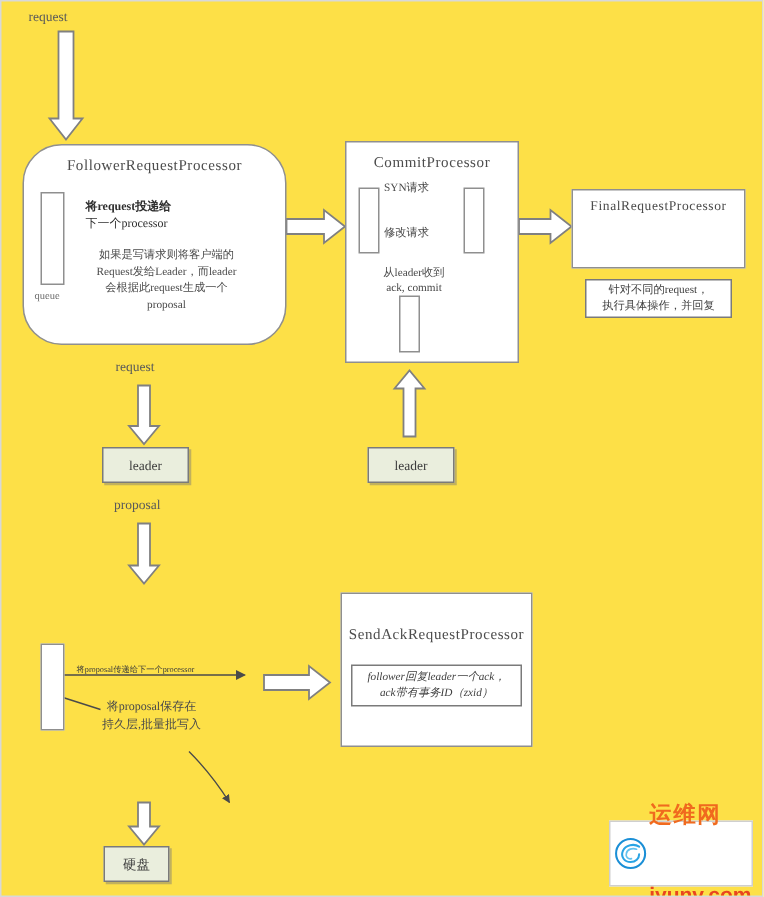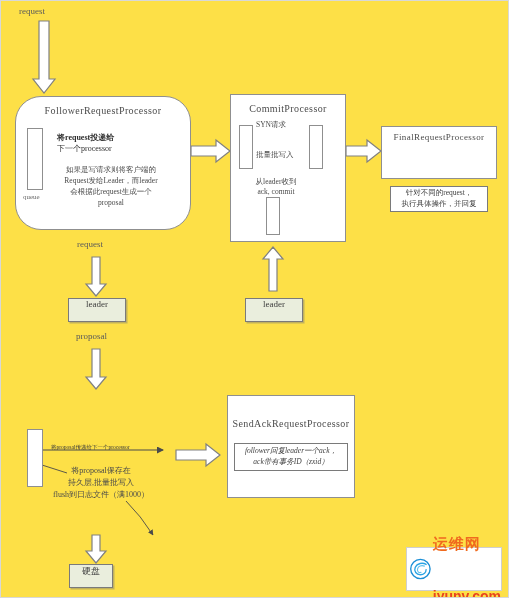--- a/index.html
+++ b/index.html
@@ -51,21 +51,21 @@
     font-family: "Liberation Serif", serif;
     white-space: nowrap;
   }
 
   
   .node-box {
     border: 1px solid #7a7a7a;
     background: #eaeedd;
     box-sizing: border-box;
     display: flex;
-    align-items: flex-start;
+    align-items: center;
     justify-content: center;
     font-size: 9px;
     color: #3d3d3d;
     font-family: "Liberation Serif", serif;
     box-shadow: 1.5px 1.5px 0 rgba(120,120,120,.45);
   }
 
   
   .note-box {
     border: 1px solid #7a7a7a;
@@ -211,21 +211,21 @@
   <div class="txt-cn" style="left:40px; top:196px; width:140px; font-size:7.5px;">proposal</div>
 
   <div class="proc-box abs" style="left:229px; top:93px; width:116px; height:148px;">
     <div class="proc-title" style="top:8px;">CommitProcessor</div>
   </div>
   <div class="qbar abs" style="left:238px; top:124px; width:14px; height:44px;"></div>
   <div class="qbar abs" style="left:308px; top:124px; width:14px; height:44px;"></div>
   <div class="qbar abs" style="left:265px; top:196px; width:14px; height:38px;"></div>
 
   <div class="txt-cn" style="left:255px; top:118px; font-size:7.5px;">SYN请求</div>
-  <div class="txt-cn" style="left:255px; top:148px; font-size:7.5px;">批量批写入</div>
+  <div class="txt-cn" style="left:255px; top:148px; font-size:7.5px;">修改请求</div>
 
   <div class="txt-cn" style="left:240px; top:175px; width:70px; font-size:7.5px;">从leader收到</div>
   <div class="txt-cn" style="left:240px; top:185px; width:70px; font-size:7.5px;">ack, commit</div>
 
   <div class="proc-box abs" style="left:380px; top:125px; width:116px; height:53px;">
     <div class="proc-title" style="top:5px; font-size:9px;">FinalRequestProcessor</div>
   </div>
   <div class="note-box abs" style="left:389px; top:145px; width:98px; height:26px;margin-top:40px;">
     <div>针对不同的request，</div>
     <div>执行具体操作，并回复</div>
@@ -242,21 +242,20 @@
   <div class="node-box abs" style="left:244px; top:297px; width:58px; height:24px;">
     <span>leader</span>
   </div>
 
   <div class="qbar abs" style="left:26px; top:428px; width:16px; height:58px;"></div>
 
   <div class="txt-cn" style="left:50px; top:442px; font-size:5.5px; color:#3a3a3a;">将proposal传递给下一个processor</div>
 
   <div class="txt-cn" style="left:35px; top:464px; width:130px; font-size:8px;">将proposal保存在</div>
   <div class="txt-cn" style="left:35px; top:476px; width:130px; font-size:8px;">持久层,批量批写入</div>
-  <div class="txt-cn" style="left:28px; top:488px; width:144px; font-size:8px;">flush到日志文件（满1000）</div>
 
   <div class="proc-box abs" style="left:226px; top:394px; width:128px; height:103px;">
     <div class="proc-title" style="top:22px;">SendAckRequestProcessor</div>
   </div>
   <div class="note-box abs" style="left:233px; top:442px; width:114px; height:28px;font-style:italic;">
     <div>follower回复leader一个ack，</div>
     <div>ack带有事务ID（zxid）</div>
   </div>
 
   <div class="node-box abs" style="left:68px; top:563px; width:44px; height:24px;">

